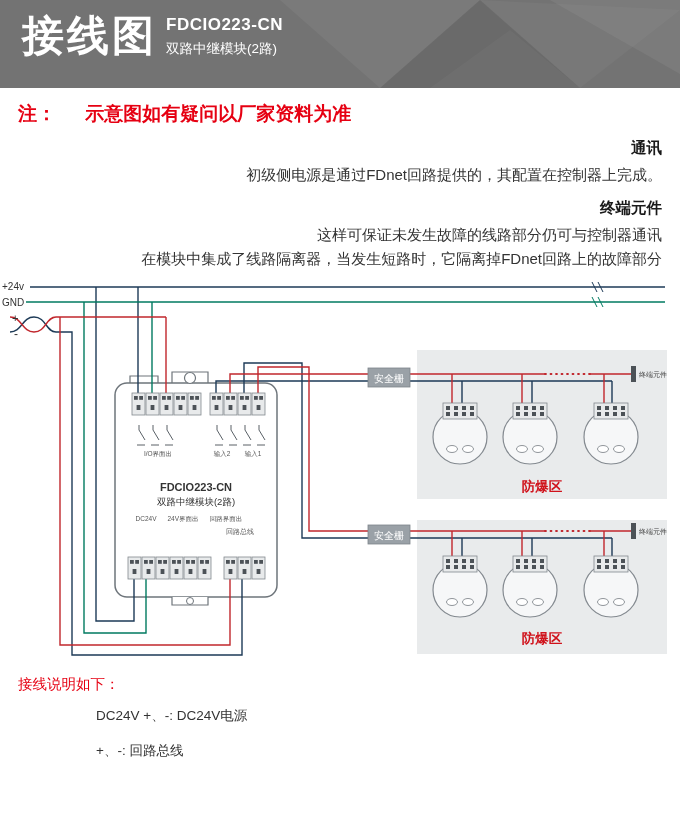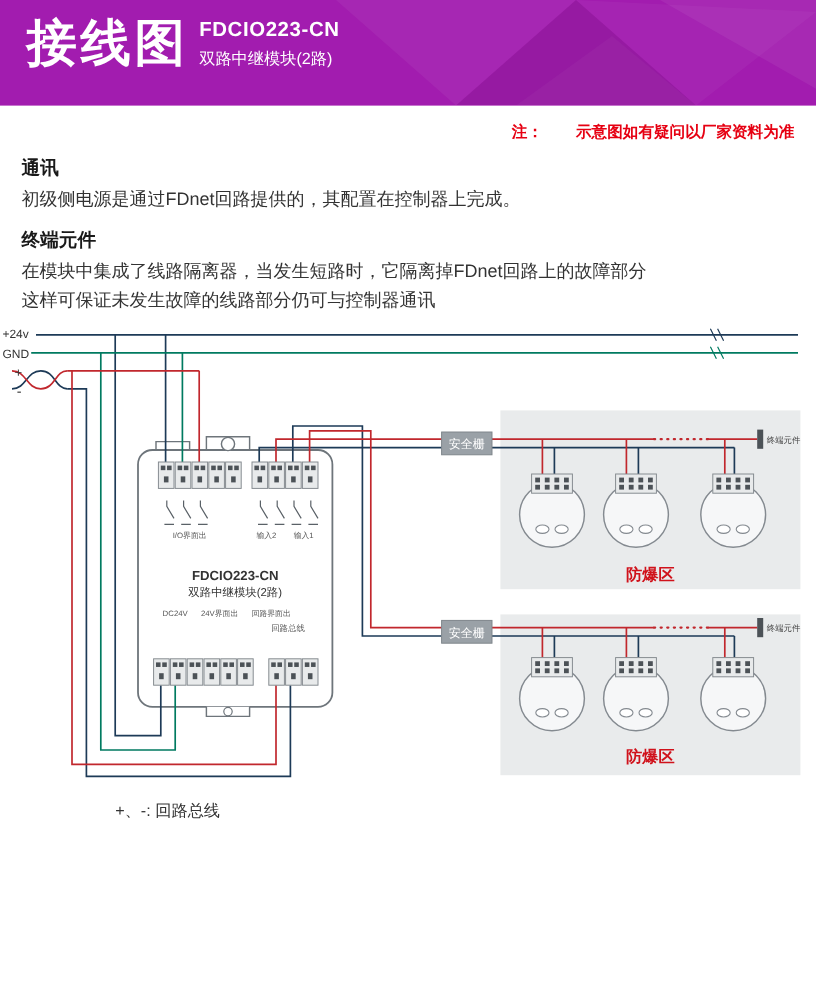--- a/index.html
+++ b/index.html
@@ -1,30 +1,30 @@
 <!DOCTYPE html>
 <html><head>
 <meta charset="utf-8">
 <style>
   html,body{margin:0;padding:0;}
   body{
     width:680px;height:831px;overflow:hidden;background:#ffffff;
     font-family:"Liberation Sans","DejaVu Sans",sans-serif;color:#222;
   }
   
-  .banner{position:relative;height:88px;background:#a21caf;color:#fff;overflow:hidden;}
+  .banner{position:relative;height:88px;background:#737373;color:#fff;overflow:hidden;}
   .banner-deco{position:absolute;right:0;top:0;width:430px;height:88px;}
   .banner-title{position:absolute;left:22px;top:8px;margin:0;font-size:42px;font-weight:bold;letter-spacing:3px;}
   .banner-sub{position:absolute;left:166px;top:15px;}
   .banner-model{font-size:17px;font-weight:bold;letter-spacing:.5px;}
   .banner-name{font-size:13.5px;margin-top:5px;}
   
-  .note{margin:13px 18px 0 18px;color:#e60012;font-size:13px;font-weight:bold;text-align:right;}
+  .note{margin:13px 18px 0 18px;color:#e60012;font-size:19px;font-weight:bold;}
   .note-prefix{margin-right:24px;}
-  .sections{margin:0 18px;}
+  .sections{margin:0 18px;text-align:right;}
   .sec-h{font-size:15.5px;font-weight:bold;color:#1a1a1a;margin:11px 0 5px 0;}
   .sec-p{font-size:15px;color:#333;margin:2px 0;line-height:1.5;}
   
   .diagram{margin-top:4px;}
   .diagram svg{display:block;}
   
   .legend{margin:2px 18px 0 18px;}
   .legend-title{color:#e60012;font-size:14.5px;margin-bottom:13px;}
   .legend-item{margin:0 0 17px 78px;font-size:13.5px;color:#333;}
 </style>
@@ -51,22 +51,22 @@
   <span class="note-text">示意图如有疑问以厂家资料为准</span>
 </div>
 
 <div class="sections">
   <div>
     <div class="sec-h">通讯</div>
     <p class="sec-p">初级侧电源是通过FDnet回路提供的，其配置在控制器上完成。</p>
   </div>
   <div>
     <div class="sec-h">终端元件</div>
+    <p class="sec-p">这样可保证未发生故障的线路部分仍可与控制器通讯</p>
     <p class="sec-p">在模块中集成了线路隔离器，当发生短路时，它隔离掉FDnet回路上的故障部分</p>
-    <p class="sec-p">这样可保证未发生故障的线路部分仍可与控制器通讯</p>
   </div>
 </div>
 
 <div class="diagram">
 <svg viewBox="0 0 680 398" width="680" height="398">
   <defs>
     <g id="term">
       <rect width="13" height="22" fill="#e8eaeb" stroke="#83898e" stroke-width="0.8"></rect>
       <rect x="2" y="3" width="3.8" height="3.8" fill="#4c5257"></rect>
       <rect x="7.2" y="3" width="3.8" height="3.8" fill="#4c5257"></rect>
@@ -208,15 +208,17 @@
   <text x="2" y="15" font-size="10" fill="#333">+24v</text>
   <text x="2" y="31" font-size="10" fill="#333">GND</text>
   <text x="12" y="47" font-size="11" fill="#333">+</text>
   <text x="14" y="63" font-size="12" fill="#333">-</text>
   <text x="542" y="216" font-size="13.5" font-weight="bold" fill="#d0121b" text-anchor="middle">防爆区</text>
   <text x="542" y="368" font-size="13.5" font-weight="bold" fill="#d0121b" text-anchor="middle">防爆区</text>
 </svg>
 </div>
 
 <div class="legend">
+  <div class="legend-title">接线说明如下：</div>
+  <div class="legend-item">DC24V +、-:  DC24V电源</div>
   <div class="legend-item">+、-:  回路总线</div>
 
 </div>
 
 </body></html>

